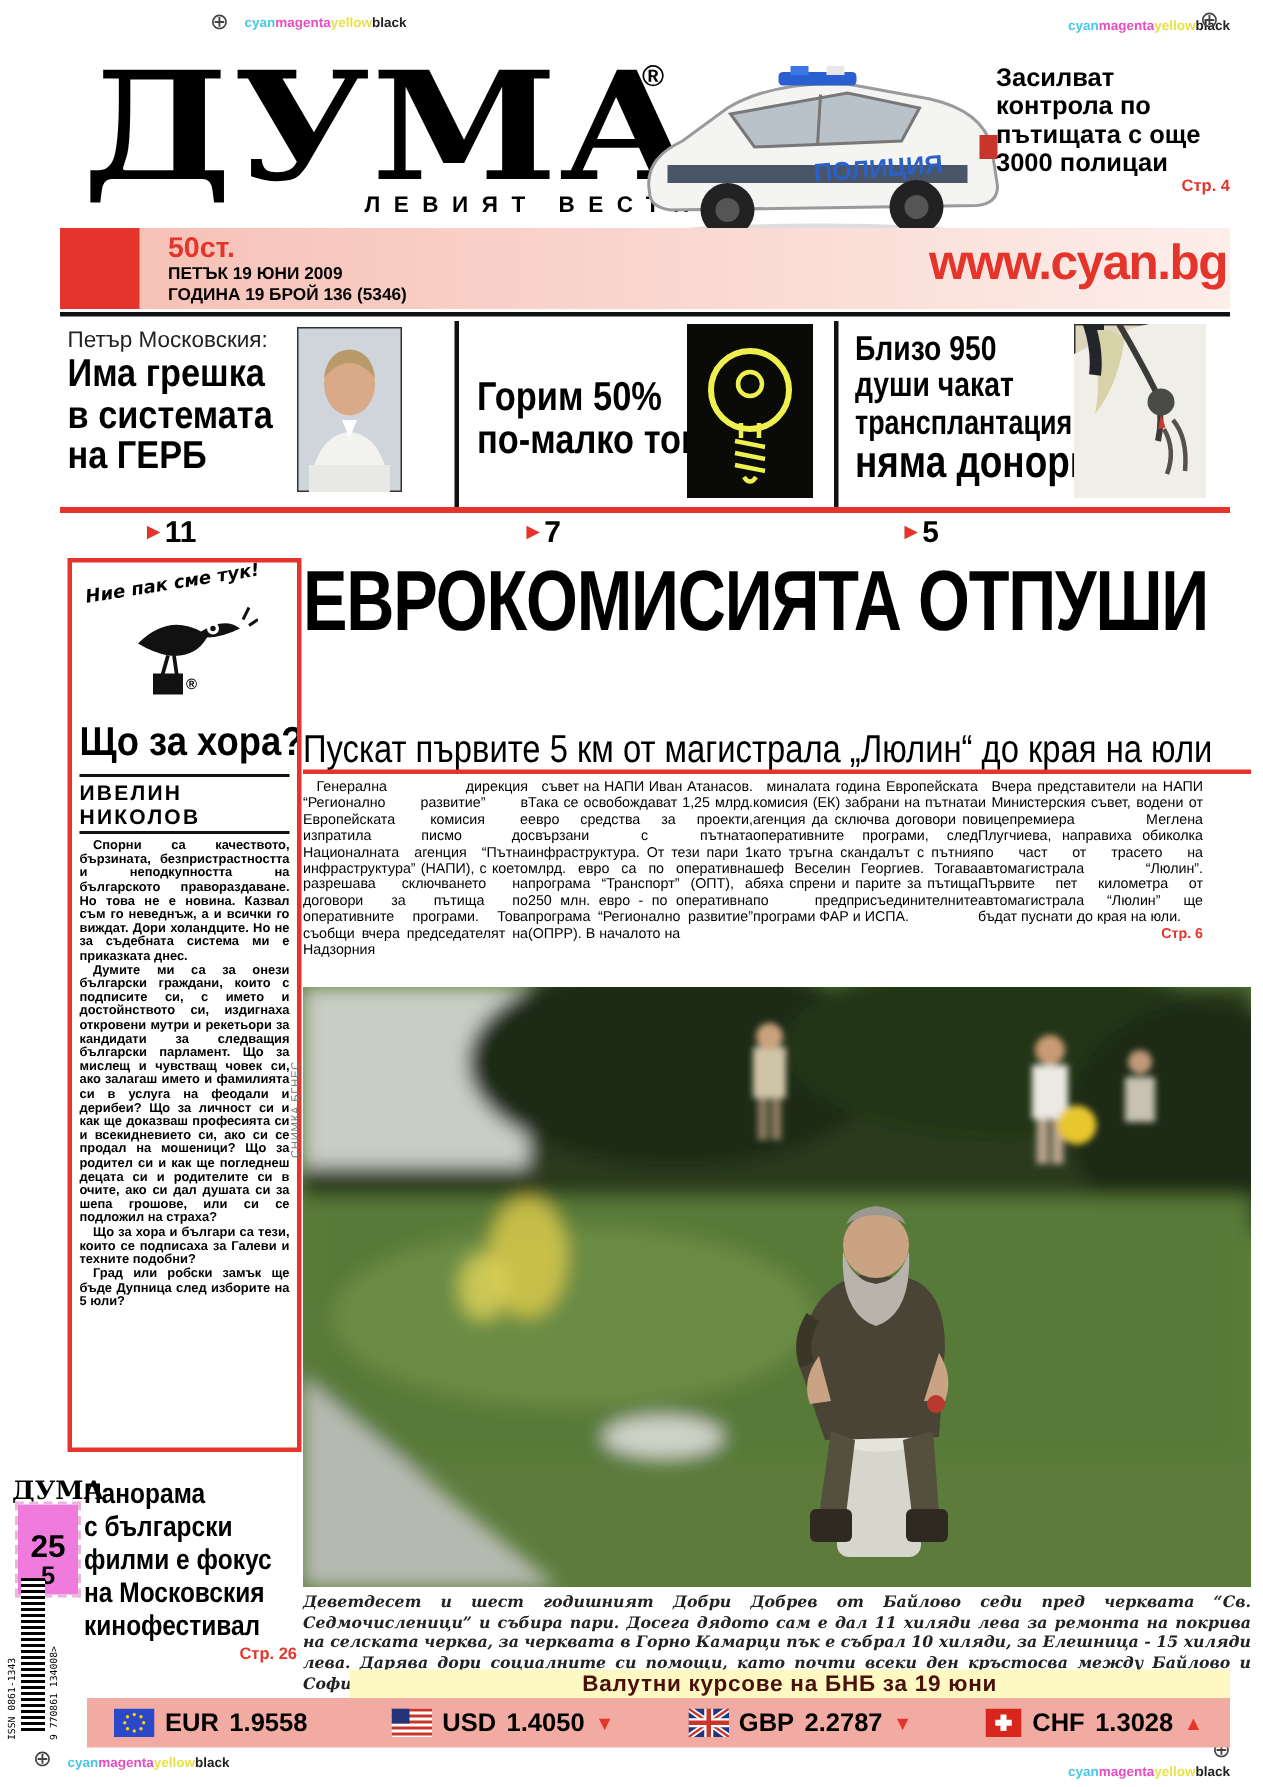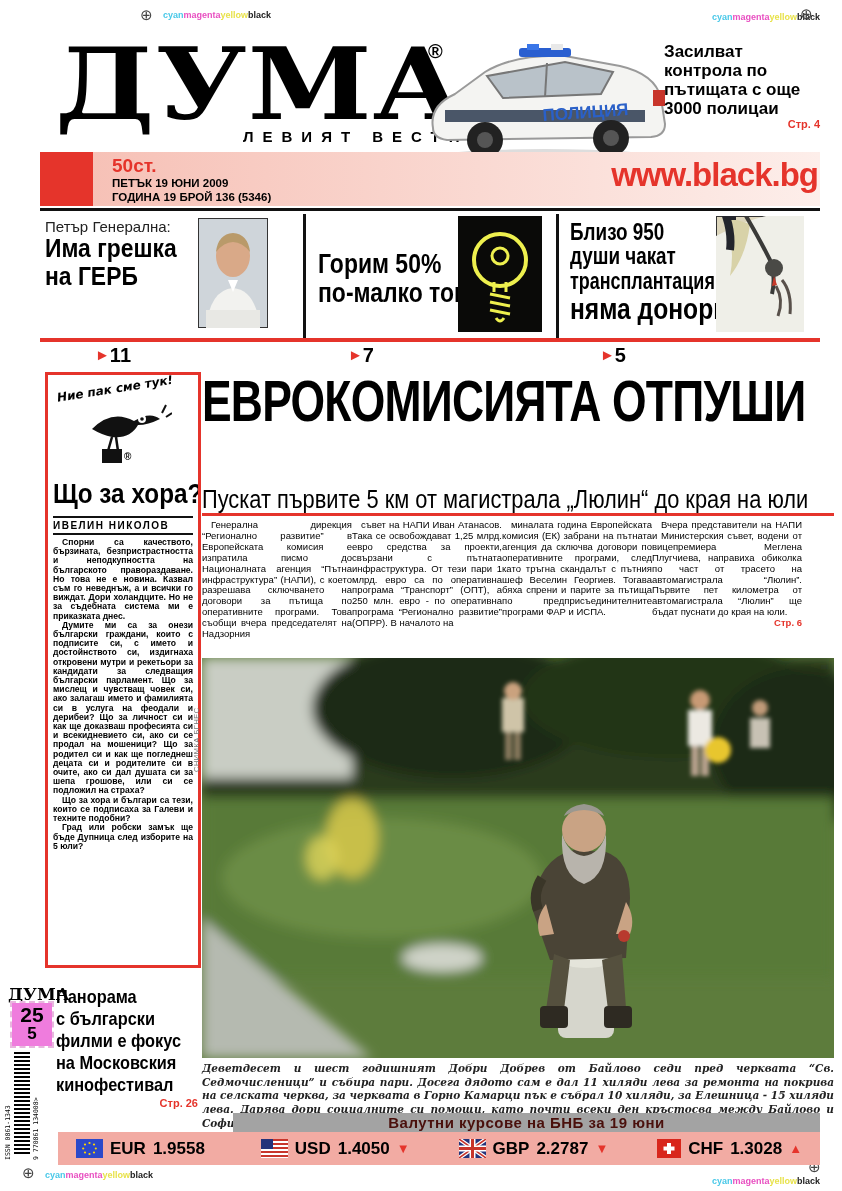--- a/index.html
+++ b/index.html
@@ -31,21 +31,21 @@
   
   .kicker{font-size:15px;color:#222;}
   .tz-title{font-weight:bold;font-size:26px;line-height:1.06;}
   .marker{font-size:20px;font-weight:bold;}
   .marker .tri{color:#e5342b;font-size:15px;vertical-align:2px;}
   .vdiv{background:#111;width:3px;}
 
   
   .opbox{border:3px solid #e5342b;background:#fff;overflow:hidden;}
   .op-title{font-weight:bold;font-size:27px;transform:scaleX(.9);transform-origin:0 50%;white-space:nowrap;}
-  .op-author{font-size:10px;font-weight:bold;letter-spacing:1.5px;border-top:2px solid #111;
+  .op-author{font-size:14px;font-weight:bold;letter-spacing:1.5px;border-top:2px solid #111;
              border-bottom:2px solid #111;padding:2px 0;}
   .op-text{font-size:8.6px;font-weight:bold;line-height:9.2px;text-align:justify;}
   .op-text p{margin:0;text-indent:9px;}
   .doodle-caption{font-style:italic;font-weight:bold;font-size:12px;transform:rotate(-9deg);
                   transform-origin:0 0;display:inline-block;font-family:"DejaVu Sans",sans-serif;}
 
   
   .headline{font-weight:bold;font-size:57px;line-height:.95;letter-spacing:-1px;}
   .subhead{font-size:26px;line-height:1;}
   .bodycols{display:flex;gap:0;}
@@ -58,21 +58,21 @@
 
   
   .duma-small{font-family:"DejaVu Serif",serif;font-weight:bold;font-size:17px;}
   .coupon{background:#ef7cdd;outline:2px dashed #e8b6de;text-align:center;font-weight:bold;line-height:1;}
   .coupon .n1{font-size:21px;} .coupon .n2{font-size:17px;}
   .barcode-strip{background:repeating-linear-gradient(to bottom,#000 0 2px,#fff 2px 4px);}
   .rot-txt{writing-mode:vertical-rl;transform:rotate(180deg);font-size:6.5px;font-family:"DejaVu Sans Mono",monospace;}
   .pan-title{font-weight:bold;font-size:19px;line-height:1.16;}
 
   
-  .curr-head{background:#a3a3a3;color:#4a100c;font-weight:bold;font-size:15px;text-align:center;
+  .curr-head{background:#fef9c3;color:#4a100c;font-weight:bold;font-size:15px;text-align:center;
              letter-spacing:.5px;line-height:19px;}
   .curr-row{background:#f2aba3;display:flex;align-items:center;justify-content:space-between;padding:0 18px;}
   .rate{display:flex;align-items:center;gap:7px;font-weight:bold;font-size:17px;}
   .trend{color:#e5342b;font-size:13px;}
   .flag{display:inline-block;}
 </style>
 </head>
 <body>
 
 <div class="page">
@@ -113,27 +113,28 @@
     <div class="topteaser">пътищата с още</div>
     <div class="topteaser">3000 полицаи</div>
     <div class="pageref" style="text-align:right;">Стр. 4</div>
   </div>
 
   <div class="abs pinkbar" style="left:40px;top:152px;width:780px;height:54px;"></div>
   <div class="abs redsq" style="left:40px;top:152px;width:53px;height:54px;"></div>
   <div class="abs price" style="left:112px;top:155px;text-align:right;">50ст.</div>
   <div class="abs dateline" style="left:112px;top:176px;">ПЕТЪК 19 ЮНИ 2009</div>
   <div class="abs dateline" style="left:112px;top:190px;">ГОДИНА 19 БРОЙ 136 (5346)</div>
-  <div class="abs site" style="left:600px;top:156px;width:218px;text-align:right;">www.black.bg</div>
+  <div class="abs site" style="left:600px;top:156px;width:218px;text-align:right;">www.cyan.bg</div>
 
   <div class="abs blackrule" style="left:40px;top:208px;width:780px;height:3px;"></div>
 
   <div class="abs" style="left:45px;top:218px;width:150px;">
-    <div class="kicker">Петър Генерална:</div>
+    <div class="kicker">Петър Московския:</div>
     <div class="tz-title"><span class="cond" style="transform:scaleX(.88);">Има грешка</span></div>
+    <div class="tz-title"><span class="cond" style="transform:scaleX(.88);">в системата</span></div>
     <div class="tz-title"><span class="cond" style="transform:scaleX(.88);">на ГЕРБ</span></div>
   </div>
   <svg class="abs" style="left:198px;top:218px;" width="70" height="110" viewBox="0 0 70 110">
     <rect width="70" height="110" fill="#cfd5da" stroke="#333" stroke-width="2"></rect>
     <ellipse cx="35" cy="38" rx="17" ry="21" fill="#d9a988"></ellipse>
     <path d="M18,34 Q20,16 35,15 Q50,16 52,34 Q44,24 35,24 Q26,24 18,34Z" fill="#b99a6a"></path>
     <path d="M8,110 Q12,72 35,70 Q58,72 62,110 Z" fill="#f2f2ef"></path>
     <path d="M30,62 L35,74 L40,62" fill="#fff"></path>
     <rect x="8" y="92" width="54" height="18" fill="#e8e8e4"></rect>
   </svg>
@@ -281,21 +282,21 @@
       <rect x="402" y="348" width="28" height="22" rx="4" fill="#2e2a22"></rect>
       <path d="M344,246 Q332,262 338,278 L352,276" fill="#c9a384"></path>
       <path d="M424,244 Q434,260 428,276 L414,276" fill="#c9a384"></path>
       <circle cx="422" cy="278" r="6" fill="#b83a2e"></circle>
     </g>
   </svg>
 
   <div class="abs caption" style="left:202px;top:1062px;width:632px;">Деветдесет и шест годишният Добри Добрев от Байлово седи пред черквата “Св. Седмочисленици” и събира пари. Досега дядото сам е дал 11 хиляди лева за ремонта на покрива на селската черква, за черквата в Горно Камарци пък е събрал 10 хиляди, за Елешница - 15 хиляди лева. Дарява дори социалните си помощи, като почти всеки ден кръстосва между Байлово и София</div>
 
   <div class="abs duma-small" style="left:8px;top:984px;">ДУМА</div>
-  <div class="abs coupon" style="left:12px;top:1003px;width:40px;height:42px;padding-top:1px;">
+  <div class="abs coupon" style="left:12px;top:1003px;width:40px;height:42px;padding-top:18px;">
     <div class="n1">25</div>
     <div class="n2">5</div>
   </div>
 
   <div class="abs" style="left:4px;top:1050px;width:44px;height:110px;">
     <span class="rot-txt" style="position:absolute;left:0;top:0;height:110px;">ISSN 0861-1343</span>
     <div class="barcode-strip" style="position:absolute;left:10px;top:2px;width:16px;height:104px;"></div>
     <span class="rot-txt" style="position:absolute;left:28px;top:0;height:110px;">9 770861 134008&gt;</span>
   </div>
 

